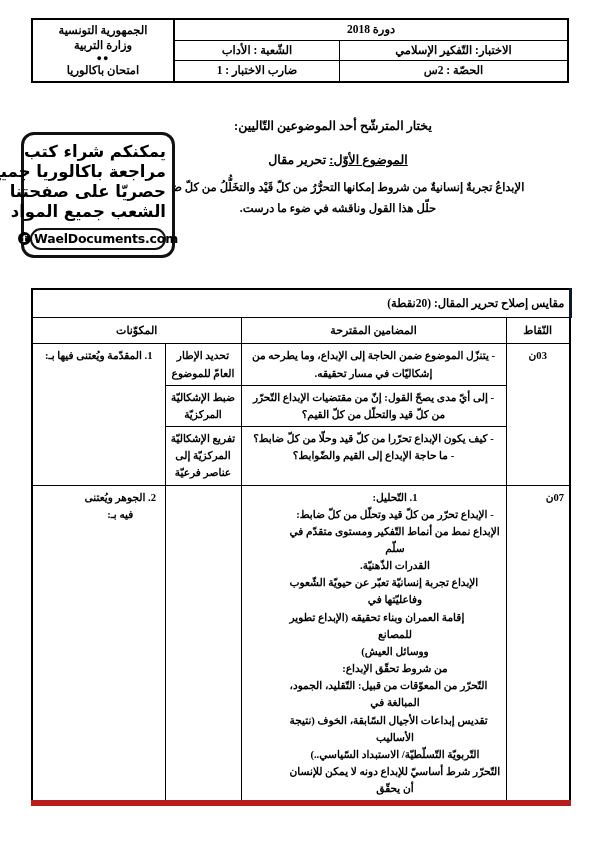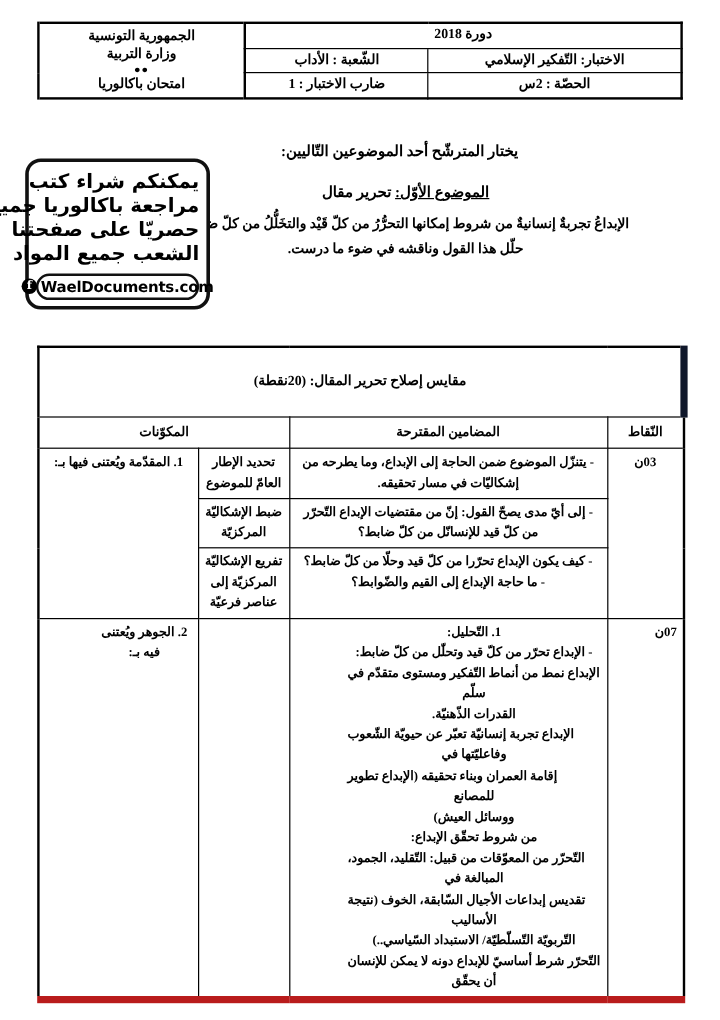--- a/index.html
+++ b/index.html
@@ -30,21 +30,21 @@
   .header-table td {
     border: 1px solid #000;
     padding: 2px 6px;
     font-size: 11.5px;
     font-weight: bold;
     text-align: center;
     vertical-align: middle;
     line-height: 1.35;
   }
   .hdr-right {
-    width: 172px;
+    width: 142px;
     border-right: 2px solid #000 !important;
     border-left: 2px solid #000 !important;
     font-size: 11px;
     line-height: 1.5;
     padding: 4px 4px;
   }
   .hdr-right .dots {
     letter-spacing: 1px;
     font-size: 9px;
     line-height: 1;
@@ -154,26 +154,25 @@
   }
   .rubric td, .rubric th {
     border: 1px solid #000;
     vertical-align: top;
     font-size: 10.6px;
     font-weight: bold;
     line-height: 1.62;
     padding: 3px 5px;
   }
   .rubric .t-title {
-    text-align: center;
     vertical-align: middle;
     font-size: 11.5px;
-    padding: 19px;
+    padding: 4px;
     border-top: 2px solid #000;
-    border-right: 6px solid #0f172a;
+    border-right: 3px solid #0f172a;
     border-left: 2px solid #000;
   }
   .rubric .colhead {
     text-align: center;
     vertical-align: middle;
     font-size: 11px;
     padding: 4px;
   }
   .col-points   { width: 64px; }
   .col-content  { width: 265px; }
@@ -282,21 +281,21 @@
           <td class="cell-content">
             <span class="ln">-   يتنزّل الموضوع ضمن الحاجة إلى الإبداع، وما يطرحه من</span>
             <span class="ln">إشكاليّات في مسار تحقيقه.</span>
           </td>
           <td class="cell-subcomp">تحديد الإطار العامّ للموضوع</td>
           <td class="cell-comp edge-left" rowspan="3">1. المقدّمة ويُعتنى فيها بـ:</td>
         </tr>
         <tr>
           <td class="cell-content">
             <span class="ln">-   إلى أيّ مدى يصحّ القول: إنّ من مقتضيات الإبداع التّحرّر</span>
-            <span class="ln">من كلّ قيد للإنسانّل من كلّ ضابط؟</span>
+            <span class="ln">من كلّ قيد والتحلّل من كلّ القيم؟</span>
           </td>
           <td class="cell-subcomp">ضبط الإشكاليّة المركزيّة</td>
         </tr>
         <tr>
           <td class="cell-content">
             <span class="ln">-   كيف يكون الإبداع تحرّرا من كلّ قيد وحلّا من كلّ ضابط؟</span>
             <span class="ln">-   ما حاجة الإبداع إلى القيم والضّوابط؟</span>
           </td>
           <td class="cell-subcomp">تفريع الإشكاليّة المركزيّة إلى عناصر فرعيّة</td>
         </tr>

